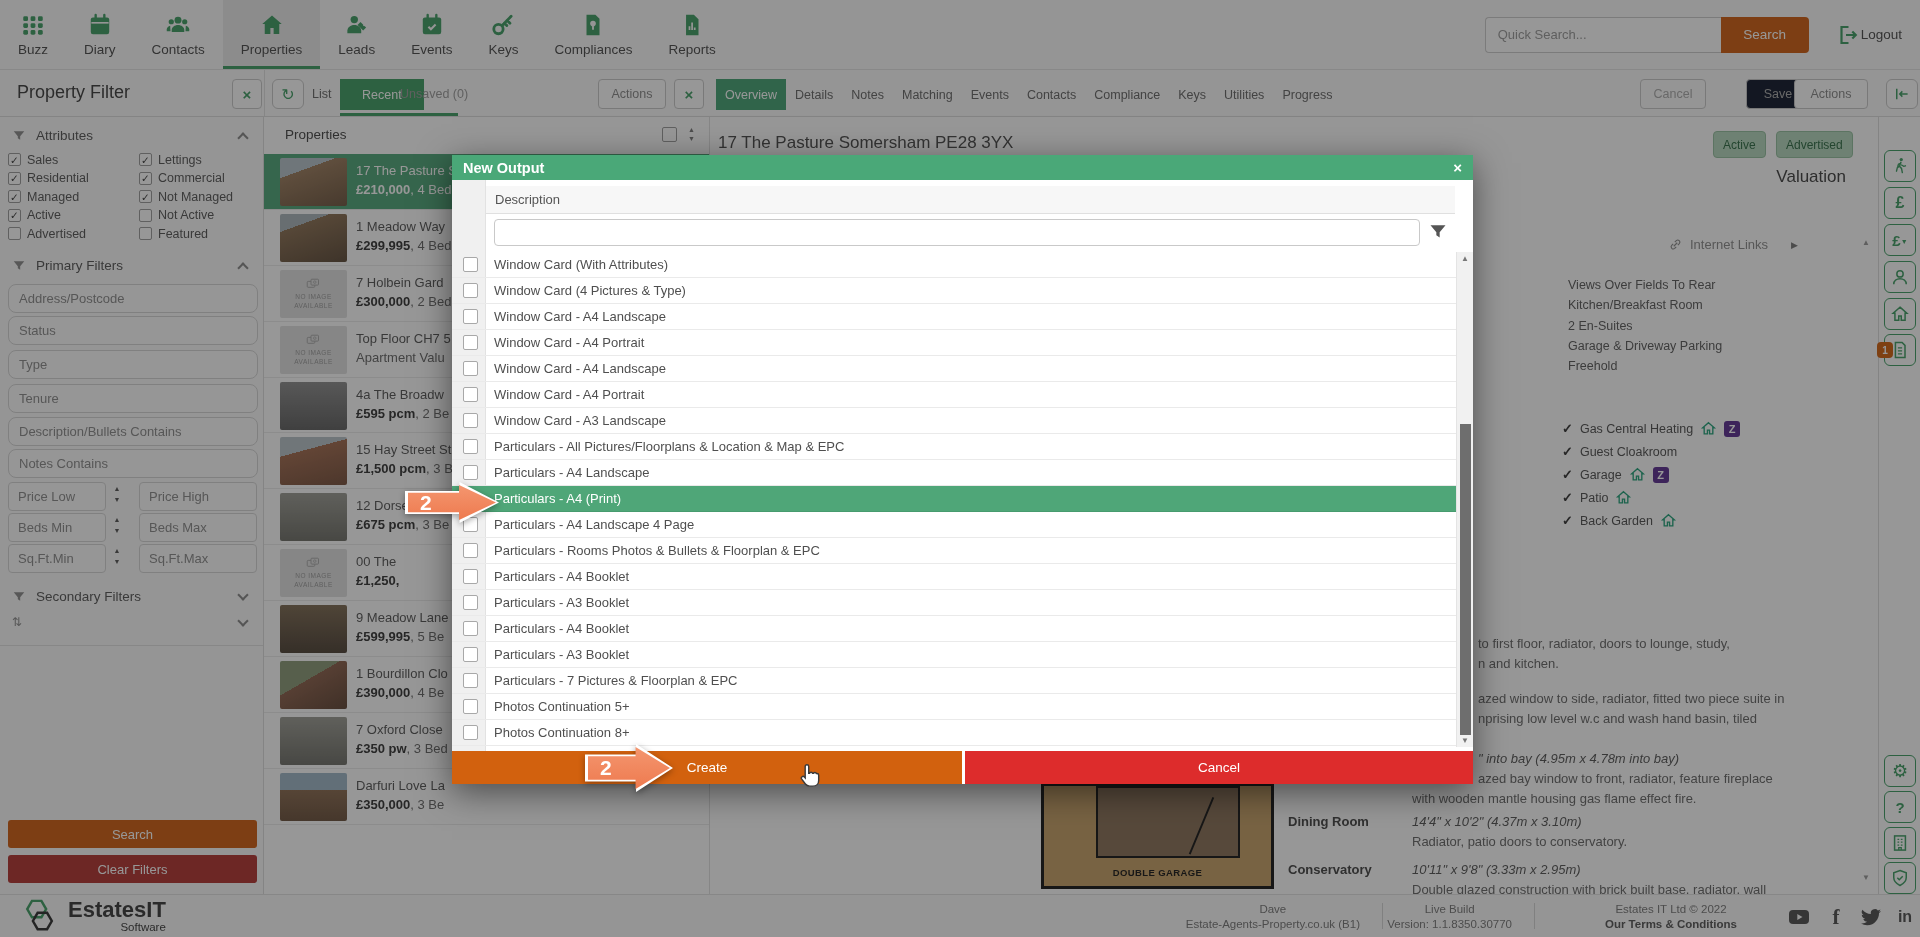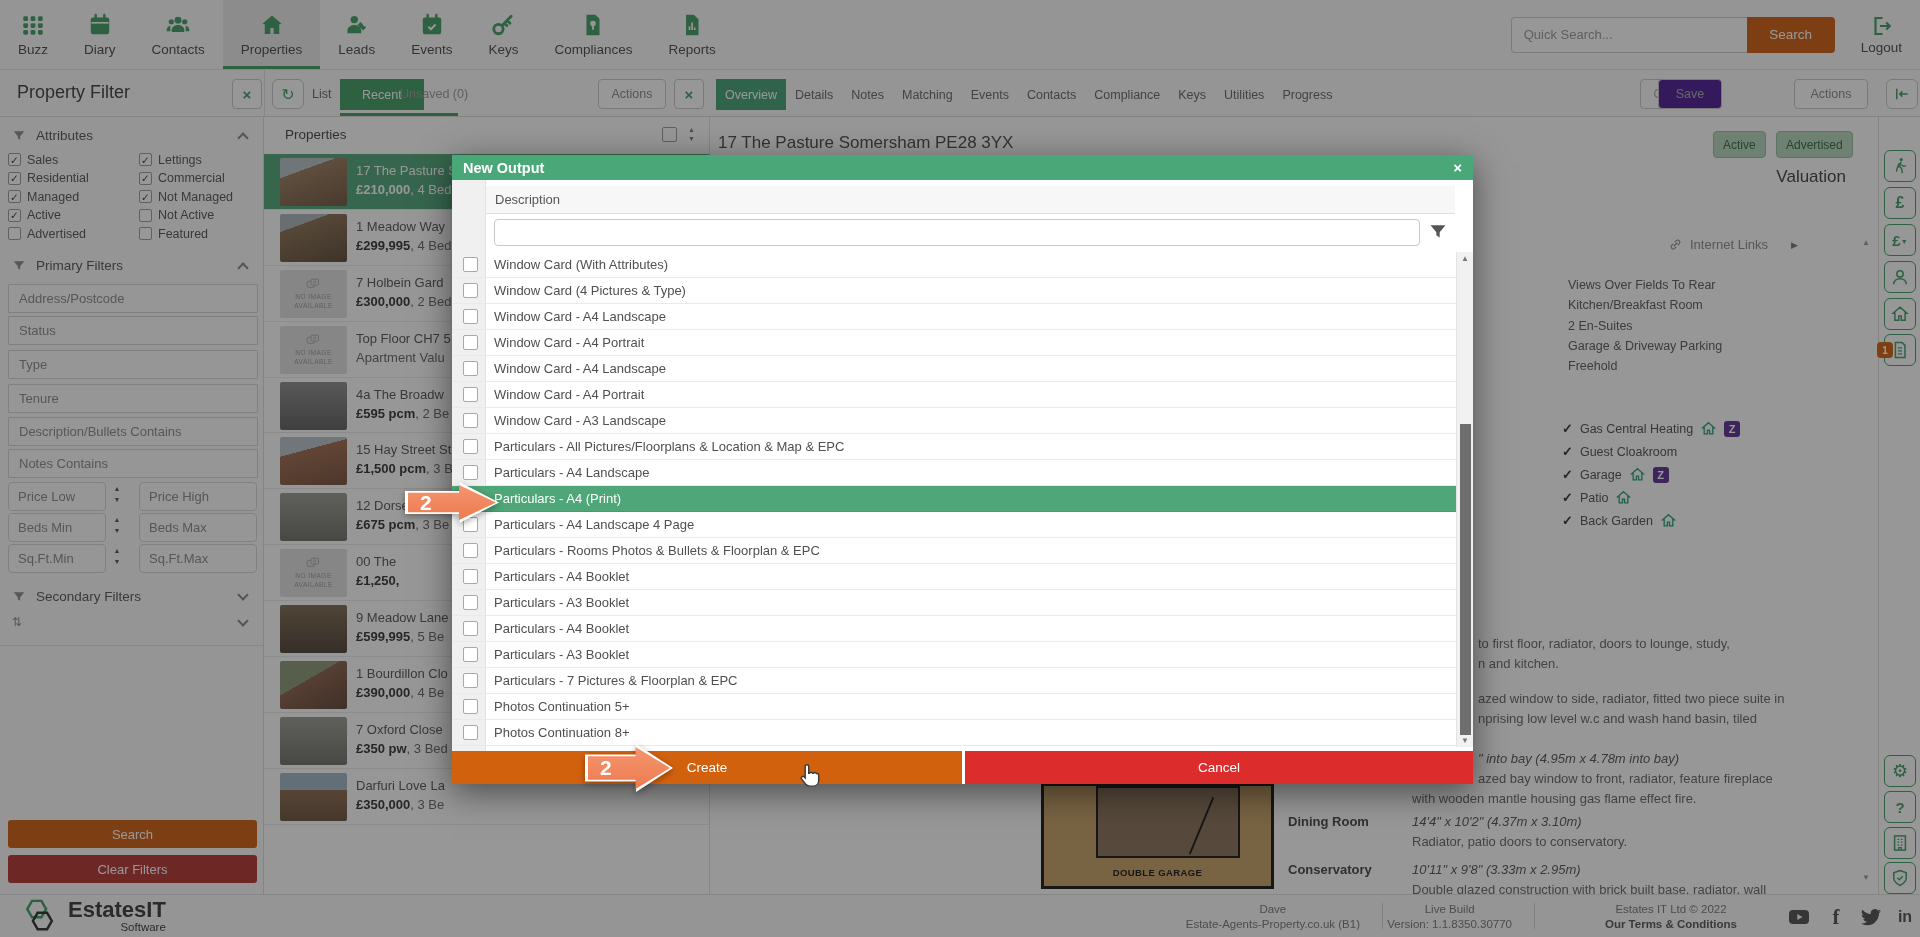--- a/index.html
+++ b/index.html
@@ -17,21 +17,21 @@
   .nav-item .nav-icon { width:26px; height:26px; color:#3f9d63; }
   .nav-label { font-size:13.5px; color:#4a4a4a; }
   .nav-item.active { background:#ececec; box-shadow:inset 0 -3px 0 #3f9d63; }
   .nav-right { margin-left:auto; display:flex; align-items:center; gap:26px; padding-right:18px; }
   .qsearch { display:flex; height:36px; }
   .qsearch input { width:236px; border:1px solid #ccc; border-right:none; border-radius:4px 0 0 4px;
                    padding:0 12px; font-size:13px; color:#555; outline:none; font-family:inherit; background:#fff; }
   .qsearch input::placeholder { color:#999; }
   .btn-search { width:88px; background:#cf5e11; color:#fff; border:none; border-radius:0 4px 4px 0;
                 font-size:13.5px; cursor:pointer; font-family:inherit; }
-  .logout { display:flex; flex-direction:column; align-items:center; gap:2px; font-size:13.5px;
+  .logout { display:flex; flex-direction:row; align-items:center; gap:2px; font-size:13.5px;
             color:#4a4a4a; cursor:pointer; }
   .logout .icon { width:24px; height:24px; color:#3f9d63; }
 
   
   #toolbar { position:absolute; left:0; top:70px; width:1920px; height:47px;
              background:#fbfbfb; border-bottom:1px solid #dcdcdc; }
   .tbtn { position:absolute; top:9px; height:30px; border:1px solid #c9c9c9; border-radius:4px;
           background:#fff; display:flex; align-items:center; justify-content:center;
           font-size:12.5px; color:#888; cursor:pointer; }
   .greenx { color:#3f9d63; font-weight:bold; font-size:15px; }
@@ -53,21 +53,21 @@
                padding-left:12px; font-size:13.5px; color:#555; cursor:pointer; }
   .side-head .icon { width:14px; height:14px; color:#8a8a8a; flex:none; }
   .chev { width:8px; height:8px; border-right:2px solid #888; border-bottom:2px solid #888;
           position:absolute; right:16px; }
   .chev.up { transform:rotate(-135deg); top:6px; } .chev.dn { transform:rotate(45deg); top:2px; }
   #checks { position:absolute; left:8px; right:4px; top:36px; display:grid;
             grid-template-columns:131px 1fr; row-gap:5.5px; }
   .chk { display:flex; align-items:center; gap:6px; font-size:12.5px; color:#555; height:13px; cursor:pointer; }
   .cb { width:13px; height:13px; border:1px solid #9c9c9c; border-radius:2px; background:#fff; flex:none;
         display:flex; align-items:center; justify-content:center; font-size:10.5px; color:#3a3a3a; }
-  .sinput { position:absolute; left:8px; width:250px; height:29px; border:1px solid #d6d6d6; border-radius:1px;
+  .sinput { position:absolute; left:8px; width:250px; height:29px; border:1px solid #d6d6d6; border-radius:8px;
             background:#fdfdfd; font-size:13px; color:#777; padding:0 10px; font-family:inherit; outline:none; }
   .sinput::placeholder { color:#8a8a8a; }
   .range-row { position:absolute; left:8px; right:7px; height:29px; }
   .range-row input { height:29px; border:1px solid #d6d6d6; border-radius:4px; background:#fdfdfd;
                      font-size:13px; color:#777; padding:0 9px; font-family:inherit; outline:none; position:absolute; }
   .range-row input::placeholder { color:#8a8a8a; }
   .rlow { left:0; width:98px; } .rhigh { left:131px; width:118px; }
   .stepper { position:absolute; left:102px; top:2px; display:flex; flex-direction:column; gap:2px;
              font-size:7px; color:#555; line-height:9px; cursor:pointer; text-align:center; width:14px; }
   .side-divider { position:absolute; left:0; right:0; height:1px; background:#e2e2e2; }
@@ -335,21 +335,21 @@
       <div class="tab">Notes</div>
       <div class="tab">Matching</div>
       <div class="tab">Events</div>
       <div class="tab">Contacts</div>
       <div class="tab">Compliance</div>
       <div class="tab">Keys</div>
       <div class="tab">Utilities</div>
       <div class="tab">Progress</div>
     </div>
   <div class="tbtn" style="left:1640px;width:66px;background:#fbfbfb;color:#aaa;">Cancel</div>
-  <div class="tbtn" style="left:1658px;width:64px;background:#4c1d95;color:#aaa;">Save</div>
+  <div class="tbtn" style="left:1746px;width:64px;background:#0f172a;color:#aaa;">Save</div>
   <div class="tbtn" style="left:1794px;width:74px;">Actions</div>
   <div class="tbtn" style="left:1886px;width:32px;border-radius:6px;">
       <span class="icon" style="width:18px;height:18px;color:#3f9d63;">
         <svg viewBox="0 0 24 24" xmlns="http://www.w3.org/2000/svg">
           <path d="M5 5v14M19.5 12H9M12.5 8.5 9 12l3.5 3.5" stroke="currentColor" stroke-width="2" fill="none"></path>
         </svg>
       </span>
     </div>
 </div>
 

